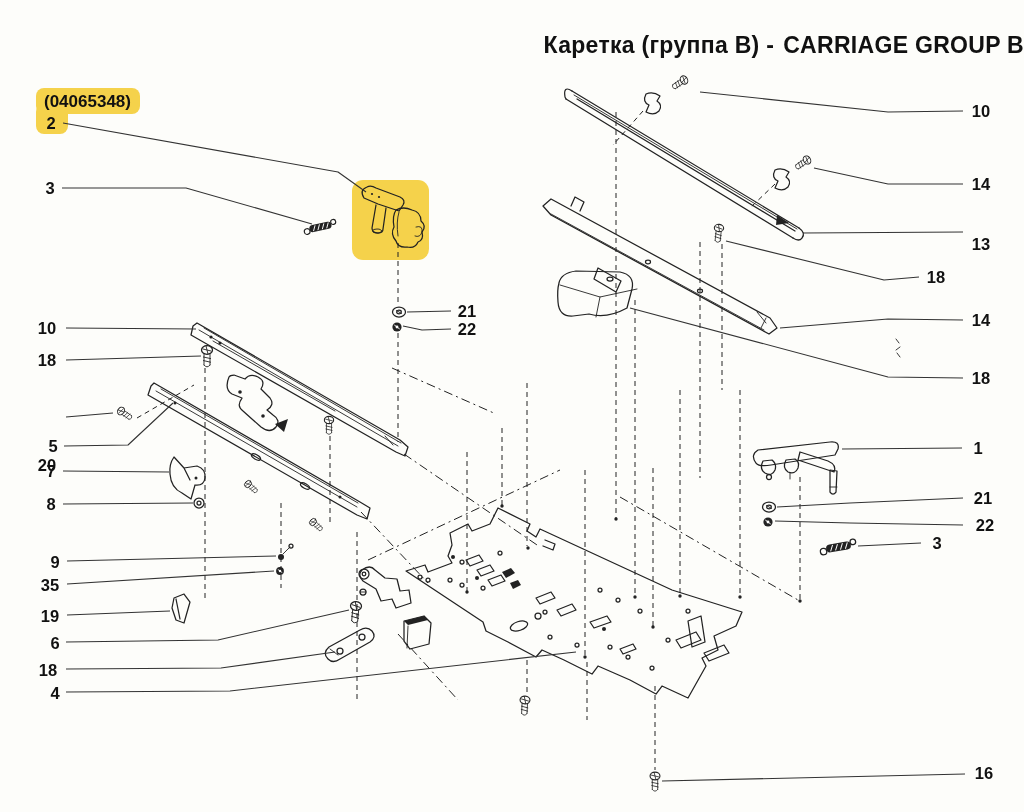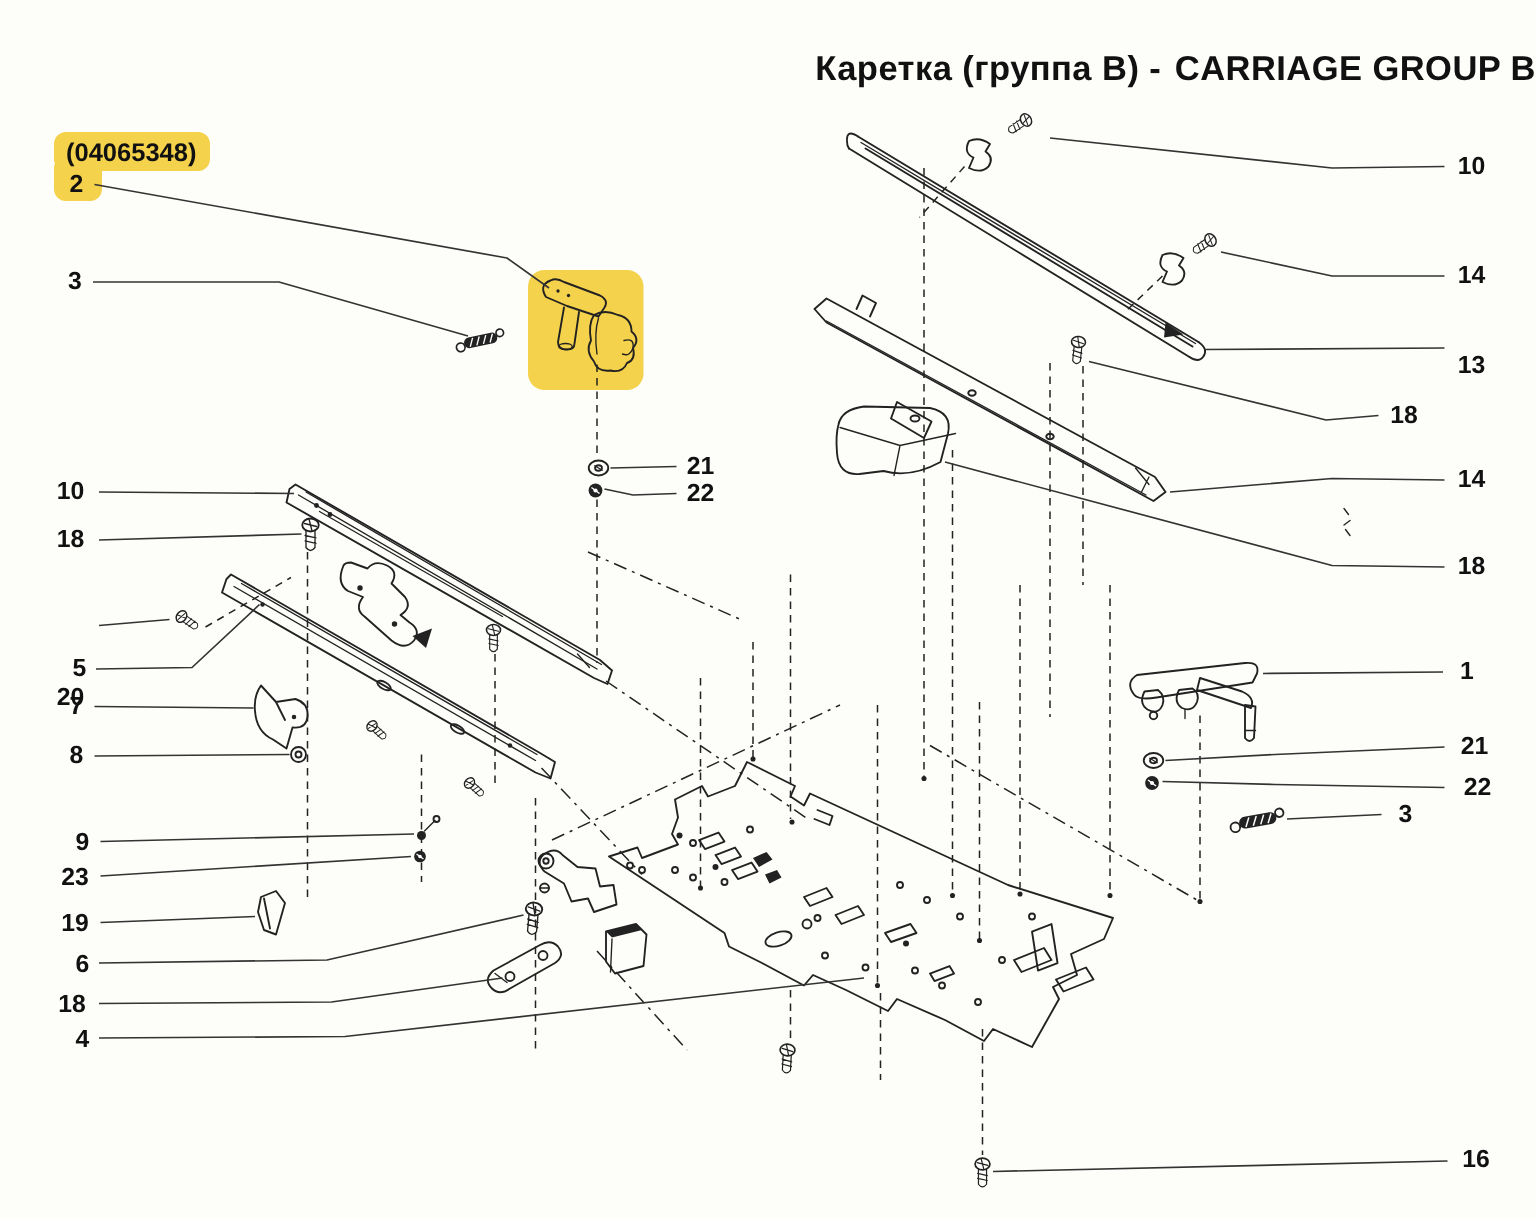--- a/index.html
+++ b/index.html
@@ -319,21 +319,21 @@
   <div id="callout-layer">
       <div class="callout" style="left: 51px; top: 123px;">2</div>
       <div class="callout" style="left: 50px; top: 188px;">3</div>
       <div class="callout" style="left: 47px; top: 328px;">10</div>
       <div class="callout" style="left: 47px; top: 360px;">18</div>
       <div class="callout" style="left: 47px; top: 417px; margin-top: 48px;">20</div>
       <div class="callout" style="left: 53px; top: 446px;">5</div>
       <div class="callout" style="left: 51px; top: 471px;">7</div>
       <div class="callout" style="left: 51px; top: 504px;">8</div>
       <div class="callout" style="left: 55px; top: 562px;">9</div>
-      <div class="callout" style="left: 50px; top: 585px;">23</div>
+      <div class="callout" style="left: 50px; top: 585px;">35</div>
       <div class="callout" style="left: 50px; top: 616px;">19</div>
       <div class="callout" style="left: 55px; top: 643px;">6</div>
       <div class="callout" style="left: 48px; top: 670px;">18</div>
       <div class="callout" style="left: 55px; top: 693px;">4</div>
       <div class="callout" style="left: 981px; top: 111px;">10</div>
       <div class="callout" style="left: 981px; top: 184px;">14</div>
       <div class="callout" style="left: 981px; top: 232px; margin-top: 12px;">13</div>
       <div class="callout" style="left: 936px; top: 277px;">18</div>
       <div class="callout" style="left: 981px; top: 320px;">14</div>
       <div class="callout" style="left: 981px; top: 378px;">18</div>

